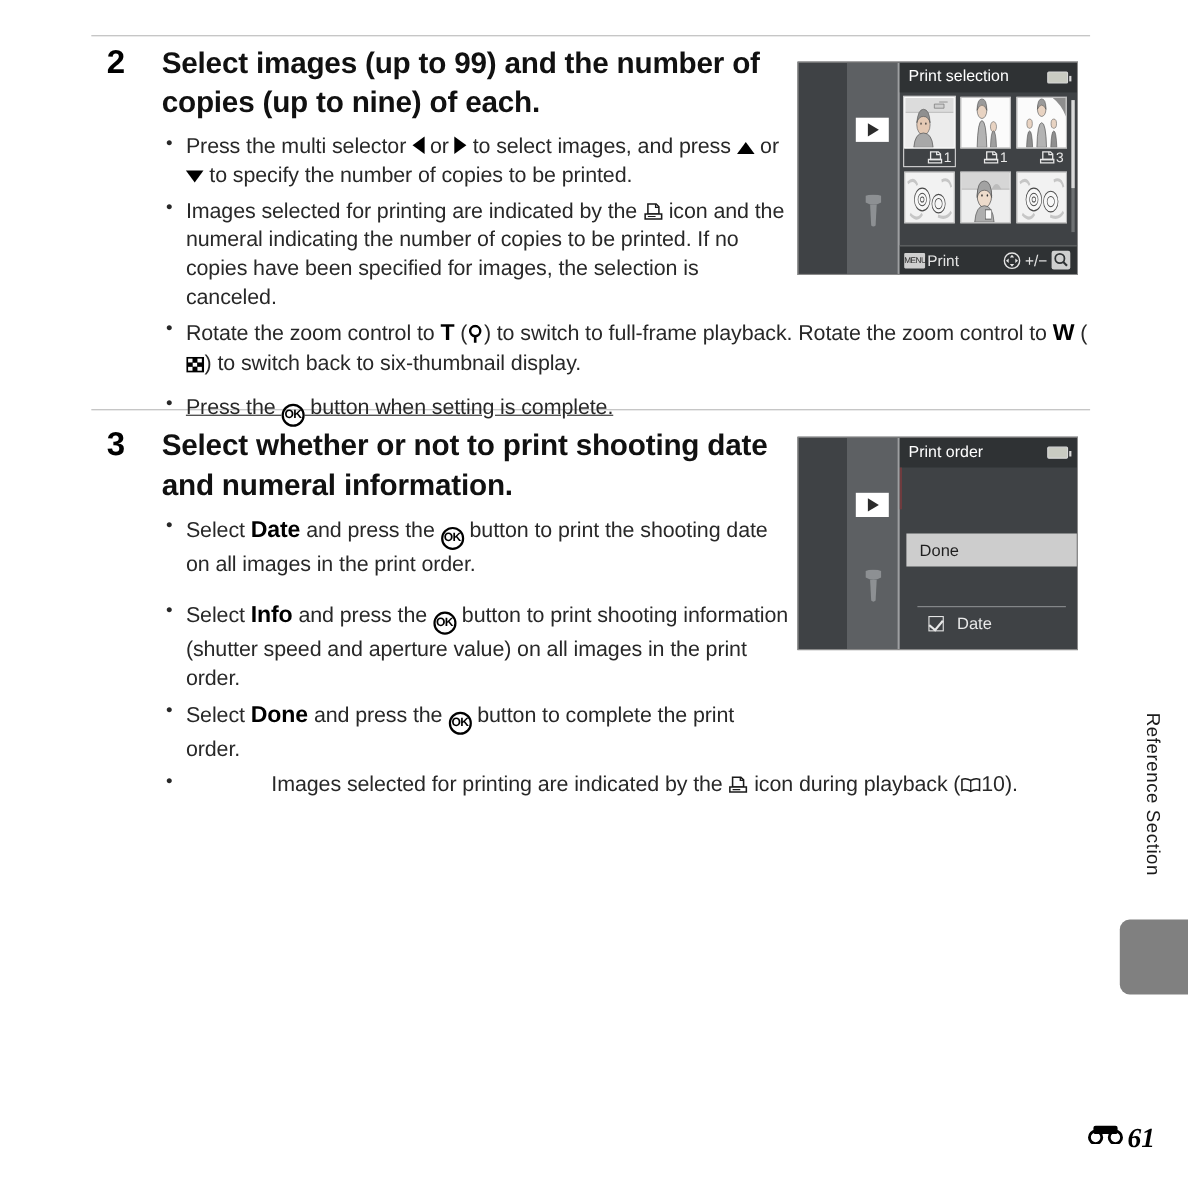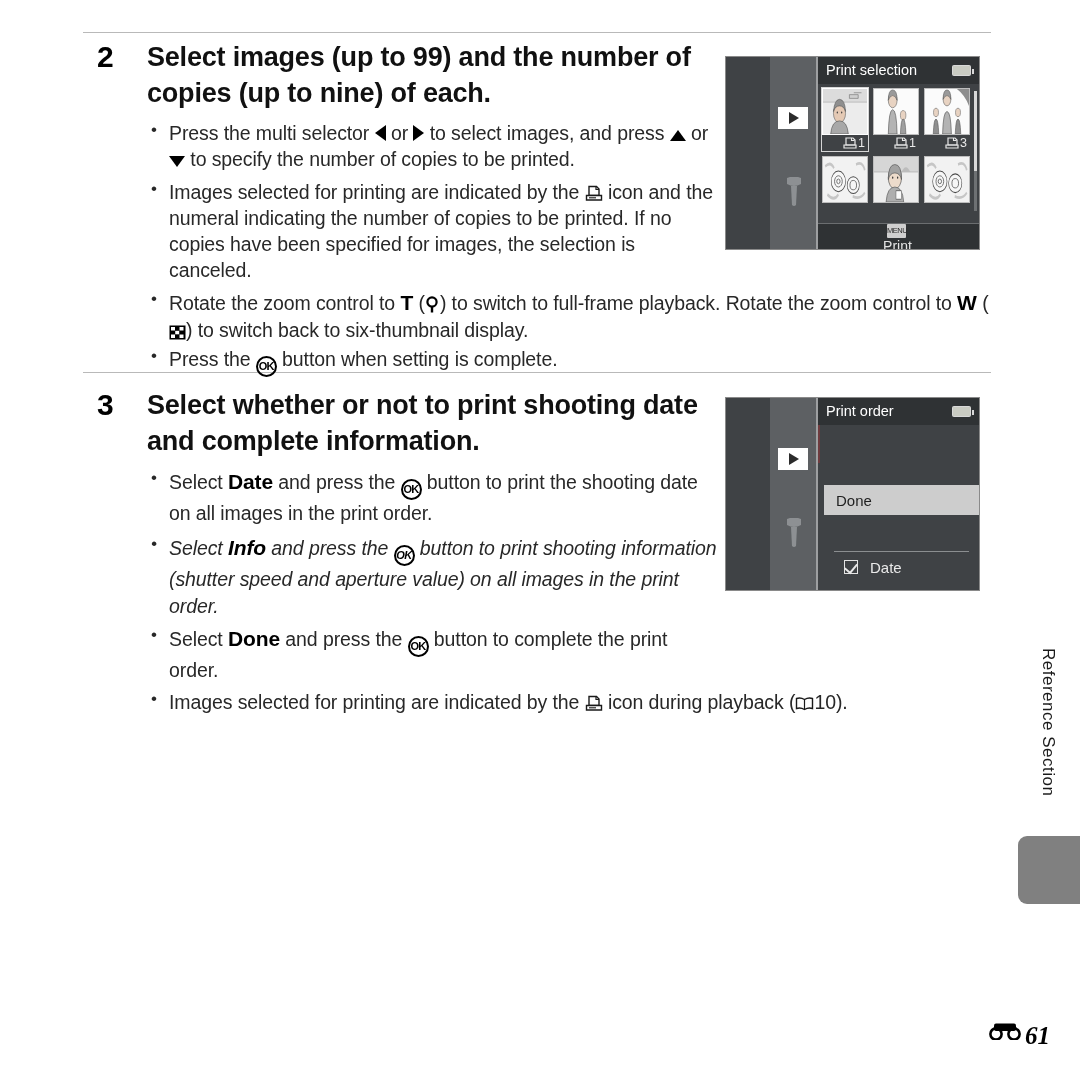--- a/index.html
+++ b/index.html
@@ -143,21 +143,20 @@
   }
   .cnt.blank { color: transparent; }
 
   .shot-foot {
     position: absolute; bottom: 0; left: 0; right: 0;
     height: 26px; background: #2f3234;
     color: #e4e4e4; font-size: 14px;
     display: flex; align-items: center;
     padding: 0 6px 0 4px;
     border-top: 1px solid #6b6e70;
-    flex-direction: column;
   }
   .menu-key {
     display:inline-block; width:19px; height:14px;
     background: #cfcfcf; color:#2b2b2b;
     font-size:7.5px; text-align:center; line-height:14px;
     margin-right: 2px; letter-spacing:-0.5px;
     border-radius:1px; font-family:"Liberation Sans",sans-serif;
   }
   .foot-right { margin-left: auto; display:flex; align-items:center; gap:4px; }
   .zoomkey {
@@ -241,33 +240,33 @@
             <circle cx="7" cy="6" r="4.6" fill="none" stroke="#000" stroke-width="2.2"></circle>
             <path d="M7 11 v5.5" stroke="#000" stroke-width="2.4"></path>
           </svg>) to switch to full-frame playback. Rotate the zoom control to <b class="tw">W</b> (<svg class="thumbicon" width="17" height="15" viewBox="0 0 17 15">
             <rect x="0.5" y="0.5" width="16" height="14" fill="#000"></rect>
             <rect x="2" y="2" width="4" height="3.5" fill="#fff"></rect>
             <rect x="10.5" y="2" width="4" height="3.5" fill="#fff"></rect>
             <rect x="6.2" y="5.8" width="4" height="3.5" fill="#fff"></rect>
             <rect x="2" y="9.5" width="4" height="3.5" fill="#fff"></rect>
             <rect x="10.5" y="9.5" width="4" height="3.5" fill="#fff"></rect>
           </svg>) to switch back to six-thumbnail display.</div>
-      <div class="bullet wide" id="b2-4" style="margin-top:3px;">Press the <span class="okbtn">OK</span> button when setting is complete.</div>
+      <div class="bullet wide" id="b2-4" style="margin-top:14px;text-decoration:underline;">Press the <span class="okbtn">OK</span> button when setting is complete.</div>
     </div>
   </div>
 
   <div class="step" style="top:388px;">
     <div class="step-num">3</div>
-    <div class="step-head">Select whether or not to print shooting date and complete information.</div>
+    <div class="step-head">Select whether or not to print shooting date and numeral information.</div>
 
     <div class="bullets">
       <div class="bullet narrow" id="b3-1">Select <b class="tw">Date</b> and press the <span class="okbtn">OK</span> button to print the shooting date on all images in the print order.</div>
-      <div class="bullet narrow" id="b3-2" style="margin-top:8px;font-style:italic;">Select <b class="tw">Info</b> and press the <span class="okbtn">OK</span> button to print shooting information (shutter speed and aperture value) on all images in the print order.</div>
+      <div class="bullet narrow" id="b3-2" style="margin-top:19px;">Select <b class="tw">Info</b> and press the <span class="okbtn">OK</span> button to print shooting information (shutter speed and aperture value) on all images in the print order.</div>
       <div class="bullet narrow" id="b3-3" style="margin-top:6px;">Select <b class="tw">Done</b> and press the <span class="okbtn">OK</span> button to complete the print order.</div>
-      <div class="bullet wide" id="b3-4" style="margin-top:6px;">Images selected for printing are indicated by the <svg class="printicon" width="18" height="17" viewBox="0 0 18 17">
+      <div class="bullet wide" id="b3-4" style="margin-top:6px;text-align:center;">Images selected for printing are indicated by the <svg class="printicon" width="18" height="17" viewBox="0 0 18 17">
             <path d="M4 1.5 h7.5 L14 4 v6.5 h-10z" fill="#fff" stroke="#1a1a1a" stroke-width="1.4"></path>
             <path d="M11 1.5 v3 h3" fill="none" stroke="#1a1a1a" stroke-width="1.2"></path>
             <path d="M1.5 10.5 h15 v4.5 h-15z" fill="#fff" stroke="#1a1a1a" stroke-width="1.4"></path>
             <path d="M4 12.8 h7" stroke="#1a1a1a" stroke-width="1.1"></path>
           </svg> icon during playback (<svg class="bookicon" width="19" height="16" viewBox="0 0 19 16">
             <path d="M9.5 3.5 Q5.5 1 1.5 2.5 v10 Q5.5 11 9.5 13.5 Q13.5 11 17.5 12.5 v-10 Q13.5 1 9.5 3.5 z" fill="#fff" stroke="#1a1a1a" stroke-width="1.4"></path>
             <path d="M9.5 3.5 v10" stroke="#1a1a1a" stroke-width="1.2"></path>
           </svg>10).</div>
     </div>
   </div>

